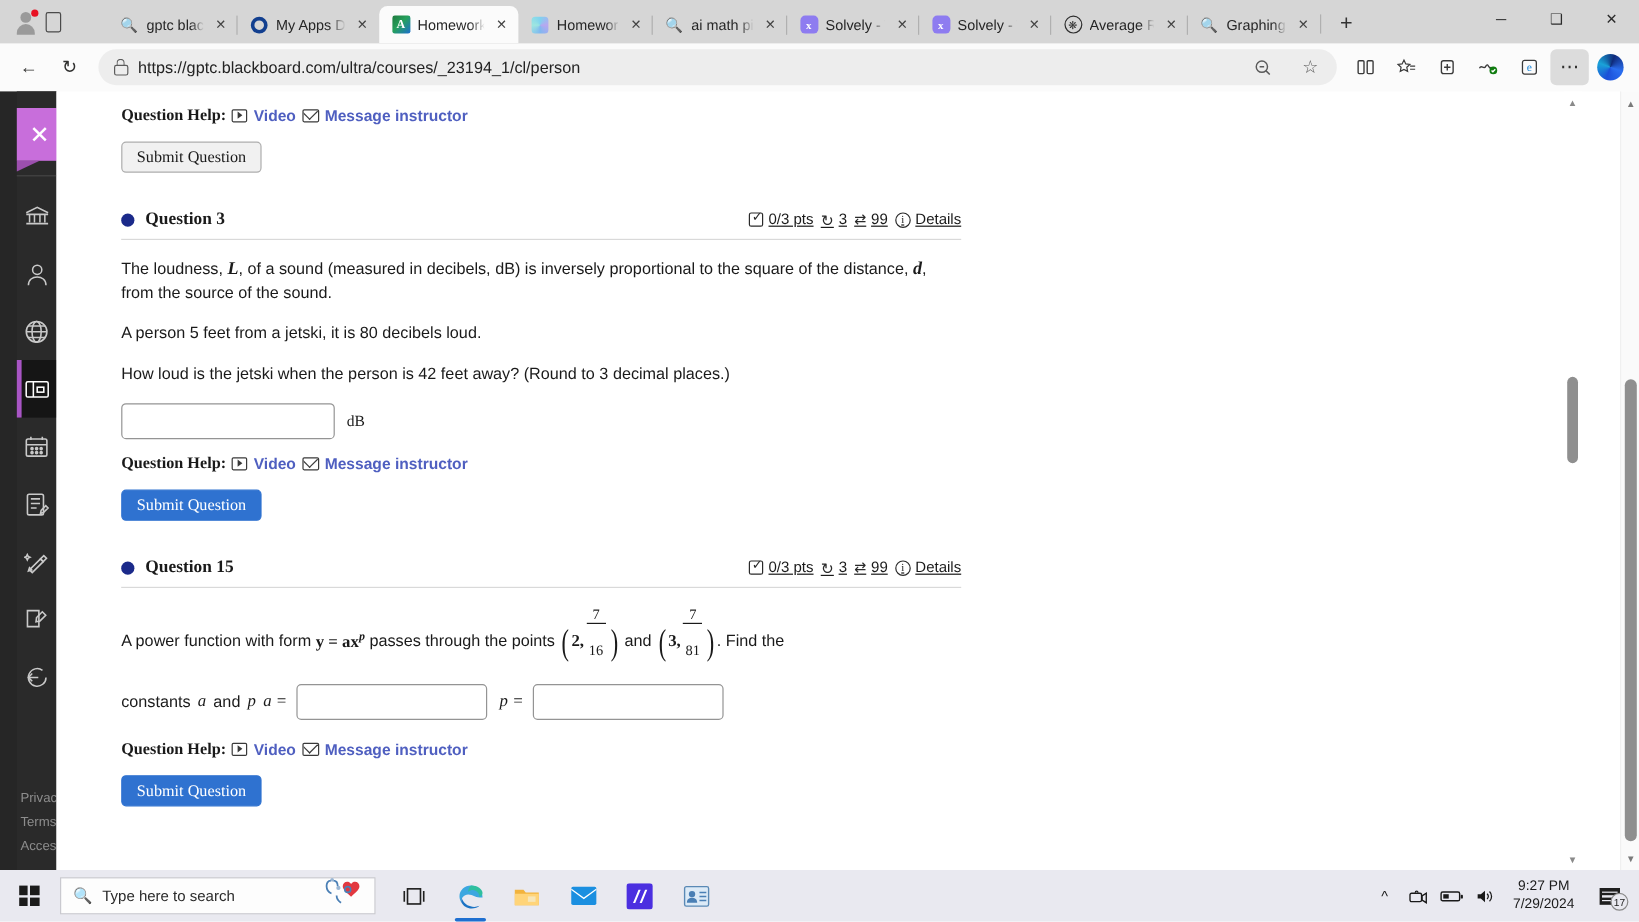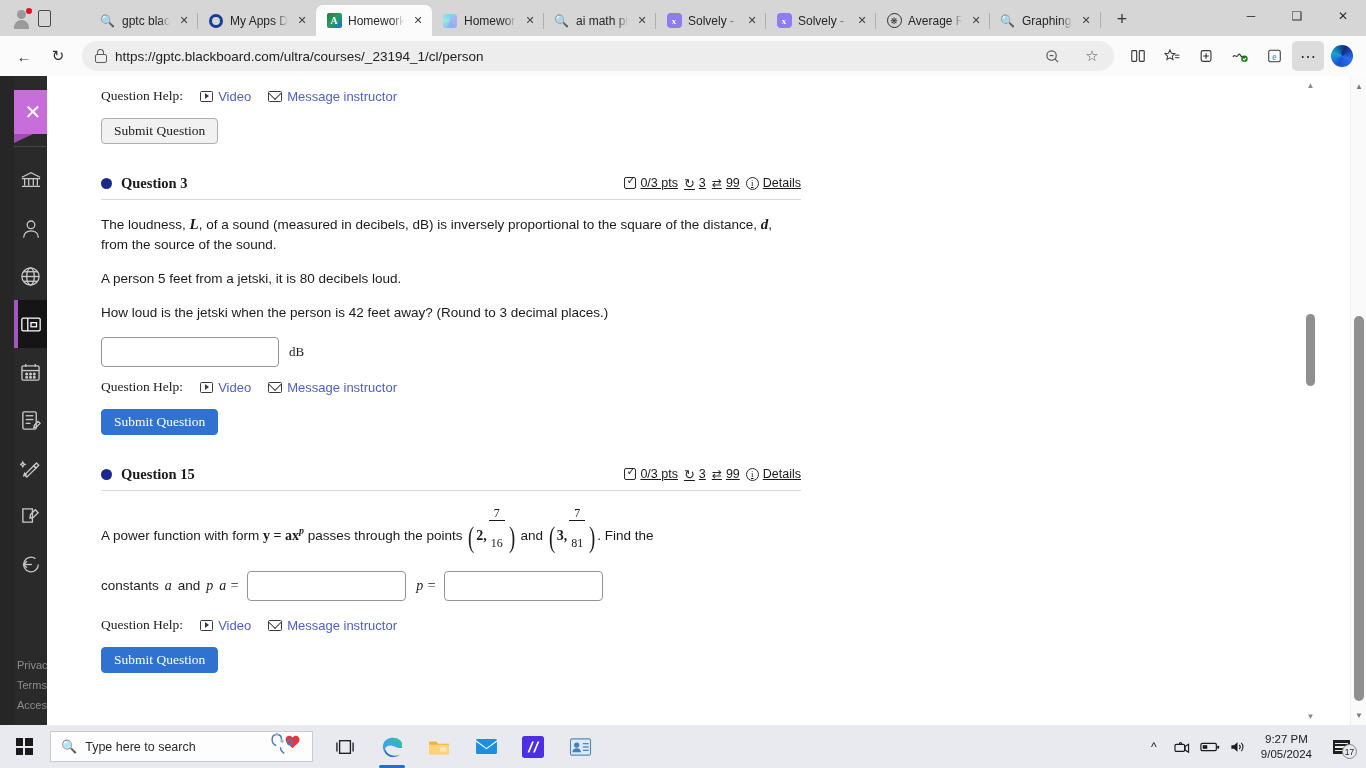--- a/index.html
+++ b/index.html
@@ -106,21 +106,21 @@
     width:163px; height:29px; border:2px solid #1f8a2e; border-radius:3px; background:#fff;
     display:flex; align-items:center; padding:0 7px; font-size:13.5px; color:#1a1a1a;
   }
   .ansbox .val { flex:1; }
   .ansbox .tick { color:#1f8a2e; font-size:14px; font-weight:bold; }
   .keybtn {
     width:22px; height:23px; border:1px solid #b4b4b4; border-radius:3px; background:#f1f1f1;
     display:flex; align-items:center; justify-content:center; font-size:12px; color:#222;
   }
 
-  .helprow { display:flex; align-items:center; gap:17px; margin-top:12px; font-size:13px; color:#1a1a1a; }
+  .helprow { display:flex; align-items:center; gap:5px; margin-top:12px; font-size:13px; color:#1a1a1a;font-weight:bold; }
   .helprow .hlabel { font-family:"Liberation Serif", serif; font-size:13.5px; }
   .hlink { color:#4f5fc0; display:flex; align-items:center; gap:5px; font-size:13px; }
   .ic-video { width:13px; height:11px; border:1.4px solid #3a3a3a; border-radius:1.5px; display:flex; align-items:center; justify-content:center; }
   .ic-video::after { content:""; border-left:4px solid #3a3a3a; border-top:3px solid transparent; border-bottom:3px solid transparent; margin-left:1px; }
   .ic-mail { width:14px; height:11px; border:1.4px solid #3a3a3a; border-radius:1.5px; position:relative; overflow:hidden; }
   .ic-mail::after { content:""; position:absolute; left:0.5px; top:-4px; width:9px; height:9px; border-right:1.3px solid #3a3a3a; border-bottom:1.3px solid #3a3a3a; transform:rotate(45deg); }
 
   .btn-submit {
     margin-top:14px; height:26px; padding:0 12px; border-radius:4px; font-size:13.5px;
     display:inline-flex; align-items:center; justify-content:center;
@@ -686,21 +686,21 @@
     </div>
     <div class="ti">
       <svg width="17" height="14" viewBox="0 0 18 16">
           <path d="M2 6h3l4-3.5v11L5 10H2z" fill="#1a1a1a"></path>
           <path d="M11 5.5c1.4 1.5 1.4 3.5 0 5" fill="none" stroke="#1a1a1a" stroke-width="1.2"></path>
           <path d="M13.3 3.4c2.6 2.6 2.6 6.6 0 9.2" fill="none" stroke="#1a1a1a" stroke-width="1.2"></path>
         </svg>
     </div>
     <div class="clock">
       <div>9:27 PM</div>
-      <div>9/05/2024</div>
+      <div>7/29/2024</div>
     </div>
     <div class="notif">
       <span class="sheet">
           <i></i>
           <i></i>
           <i></i>
         </span>
       <span class="badge">17</span>
     </div>
   </div>

